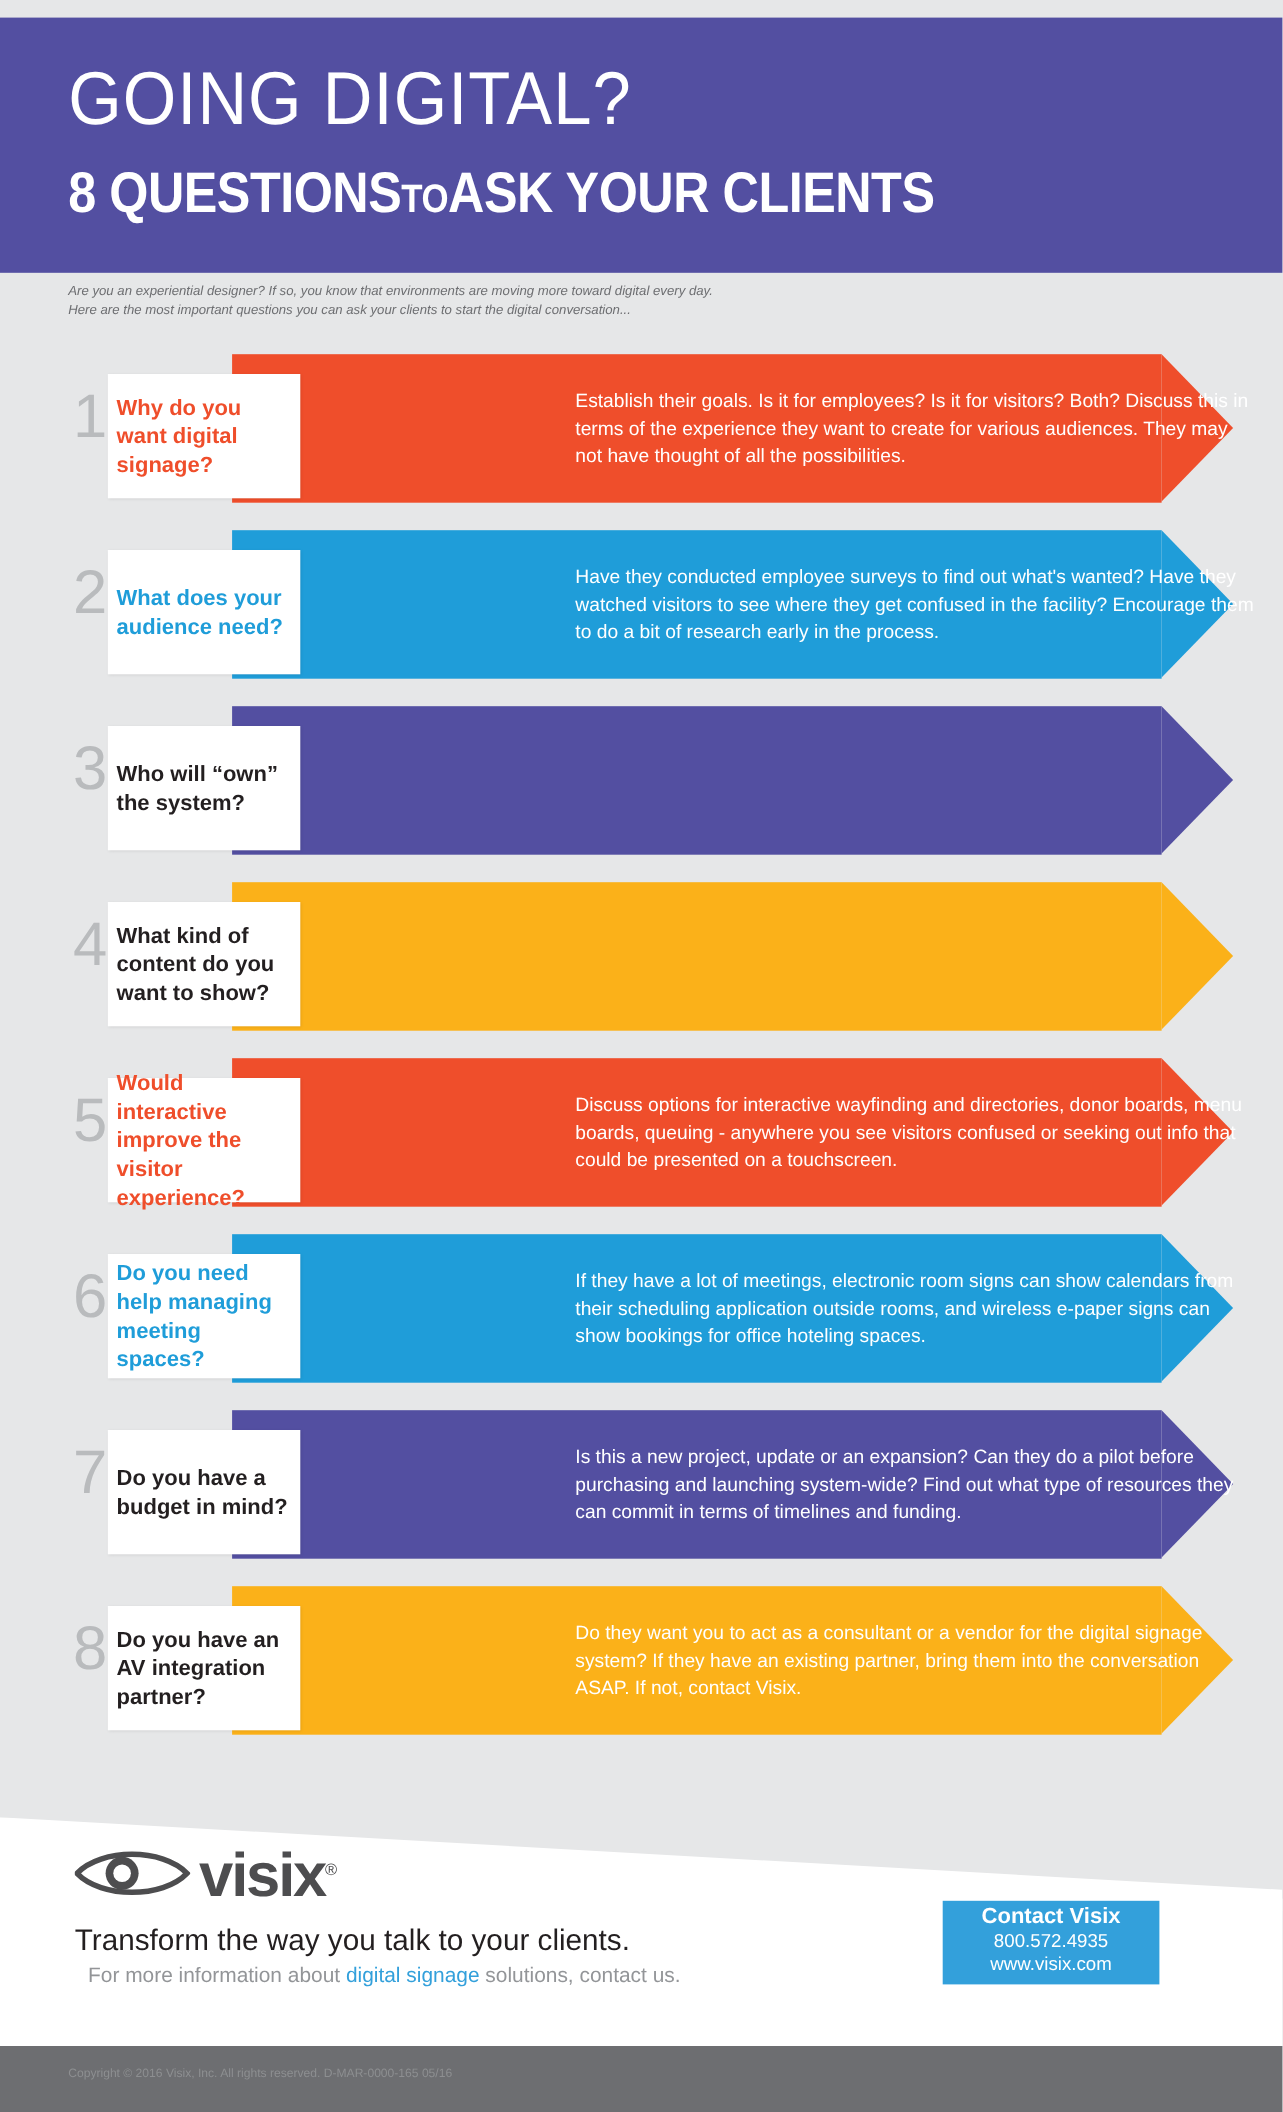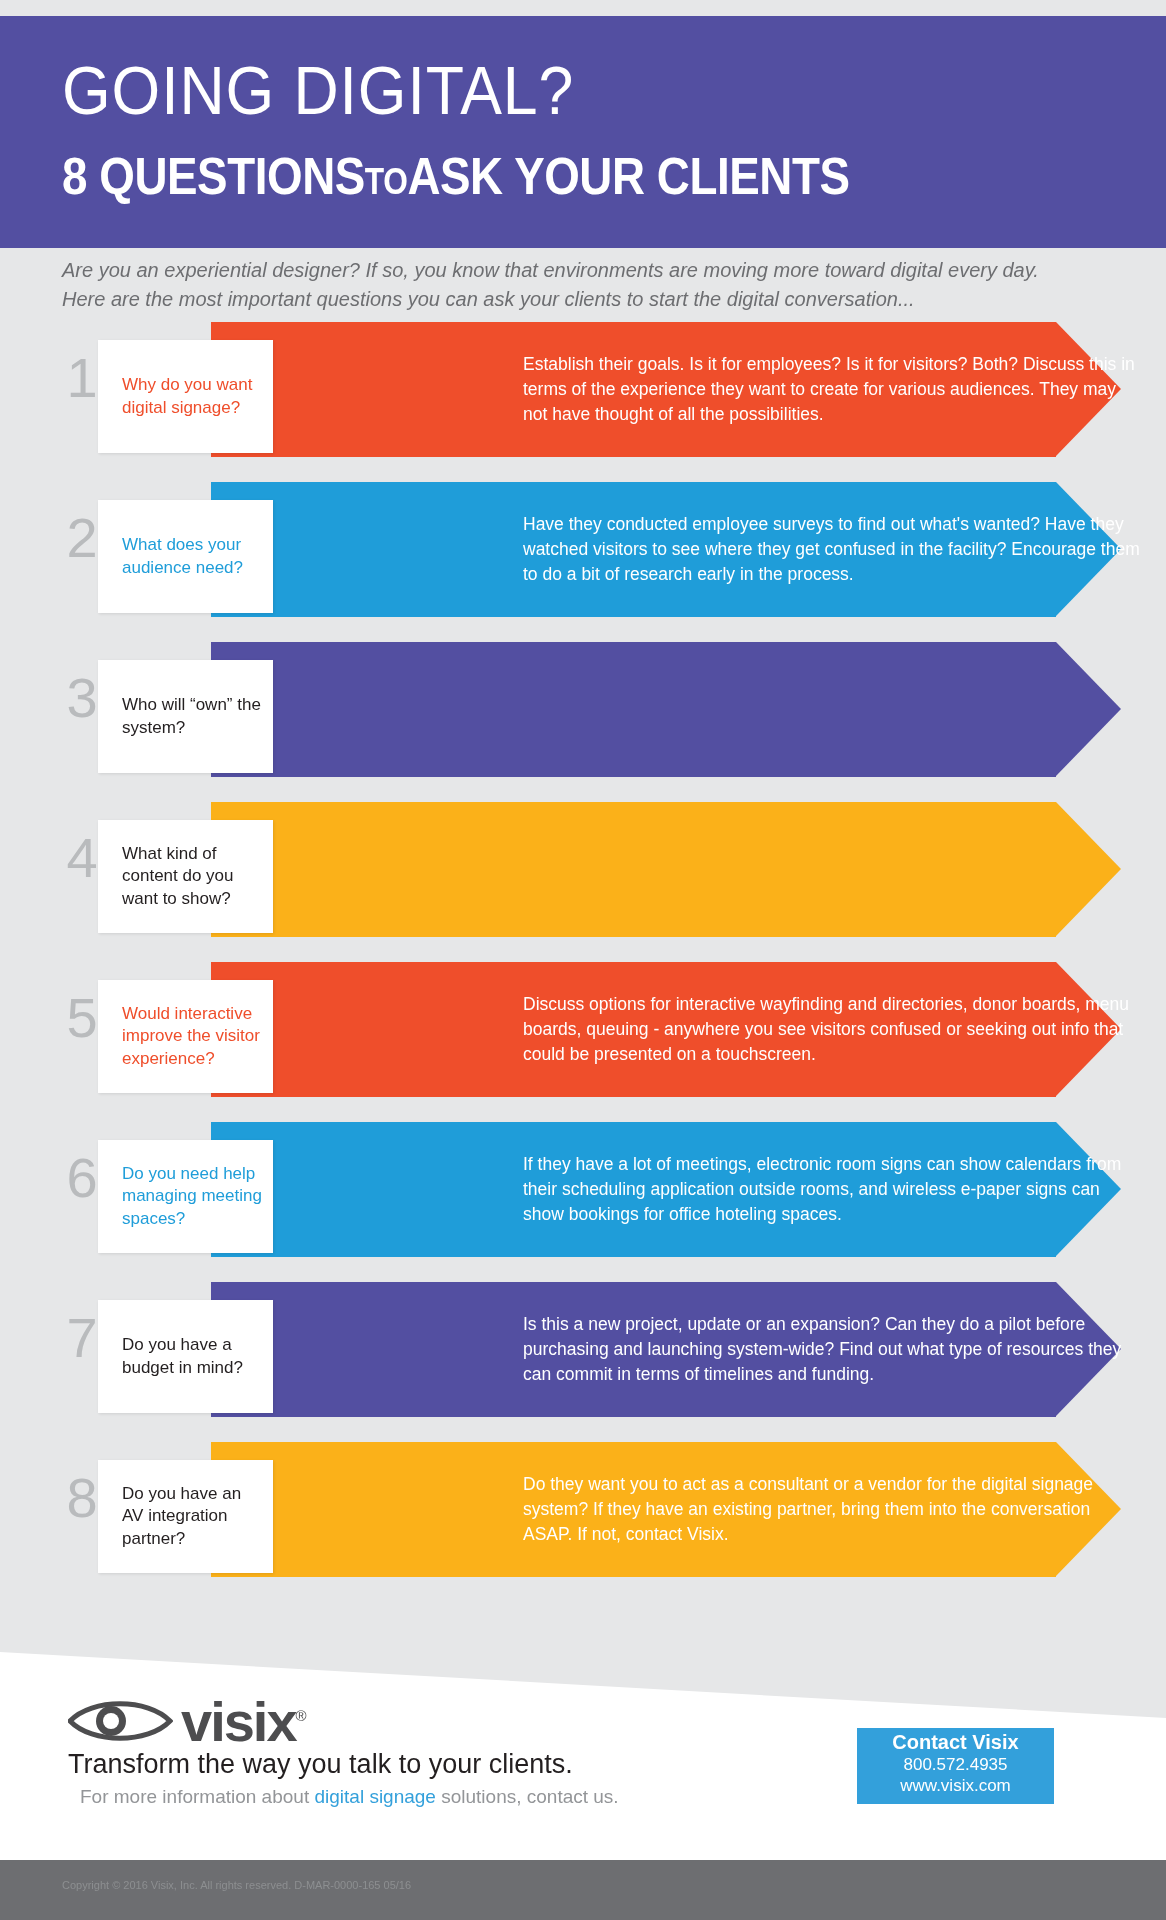--- a/index.html
+++ b/index.html
@@ -45,21 +45,21 @@
     font-size: 52px; font-weight: bold; letter-spacing: -0.5px;
   }
   .header-sub .hs-small {
     font-size: 36px; font-weight: bold; letter-spacing: -0.5px;
   }
 
   
   .intro {
     position: absolute; left: 62px; top: 256px;
     width: 1060px;
-    font-size: 20px;
+    font-size: 12px;
     font-style: italic;
     color: #6d6e71;
     line-height: 1.45;
   }
 
   
   .rows { position: absolute; left: 0; top: 322px; width: 1166px; }
   .row { position: relative; height: 160px; }
 
   .row-num {
@@ -90,24 +90,24 @@
   }
 
   .card {
     position: absolute; left: 98px; top: 18px;
     width: 175px; height: 113px;
     background: #ffffff;
     box-shadow: 1px 1px 3px rgba(0,0,0,0.10);
     display: flex; align-items: center;
   }
   .card-text {
-    padding: 0 10px 0 24px;
-    font-size: 17px;
+    padding: 0 10px 0 8px;
+    font-size: 20px;
     line-height: 1.3;
-    font-weight: 400;
+    font-weight: 700;
   }
 
   .desc {
     position: absolute; left: 312px; top: 0;
     width: 620px; height: 135px;
     display: flex; align-items: center;
     color: #ffffff;
     font-size: 17.5px;
     line-height: 1.42;
   }
@@ -119,21 +119,21 @@
     background: #ffffff;
     clip-path: polygon(0 34px, 1166px 100px, 1166px 120px, 0 120px);
   }
   .footer {
     position: absolute; left: 0; top: 1726px;
     width: 1166px; height: 134px;
     background: #ffffff;
   }
   .logo {
     position: absolute; left: 68px; top: -50px;
-    display: flex; align-items: center; margin-top: 18px;
+    display: flex; align-items: center;
   }
   .logo-word {
     font-size: 56px; font-weight: bold; color: #4d4d4f;
     letter-spacing: -2px; line-height: 1;
     margin-left: 8px;
   }
   .logo-reg { font-size: 15px; vertical-align: super; font-weight: normal; }
 
   .tagline {
     position: absolute; left: 68px; top: 24px;

